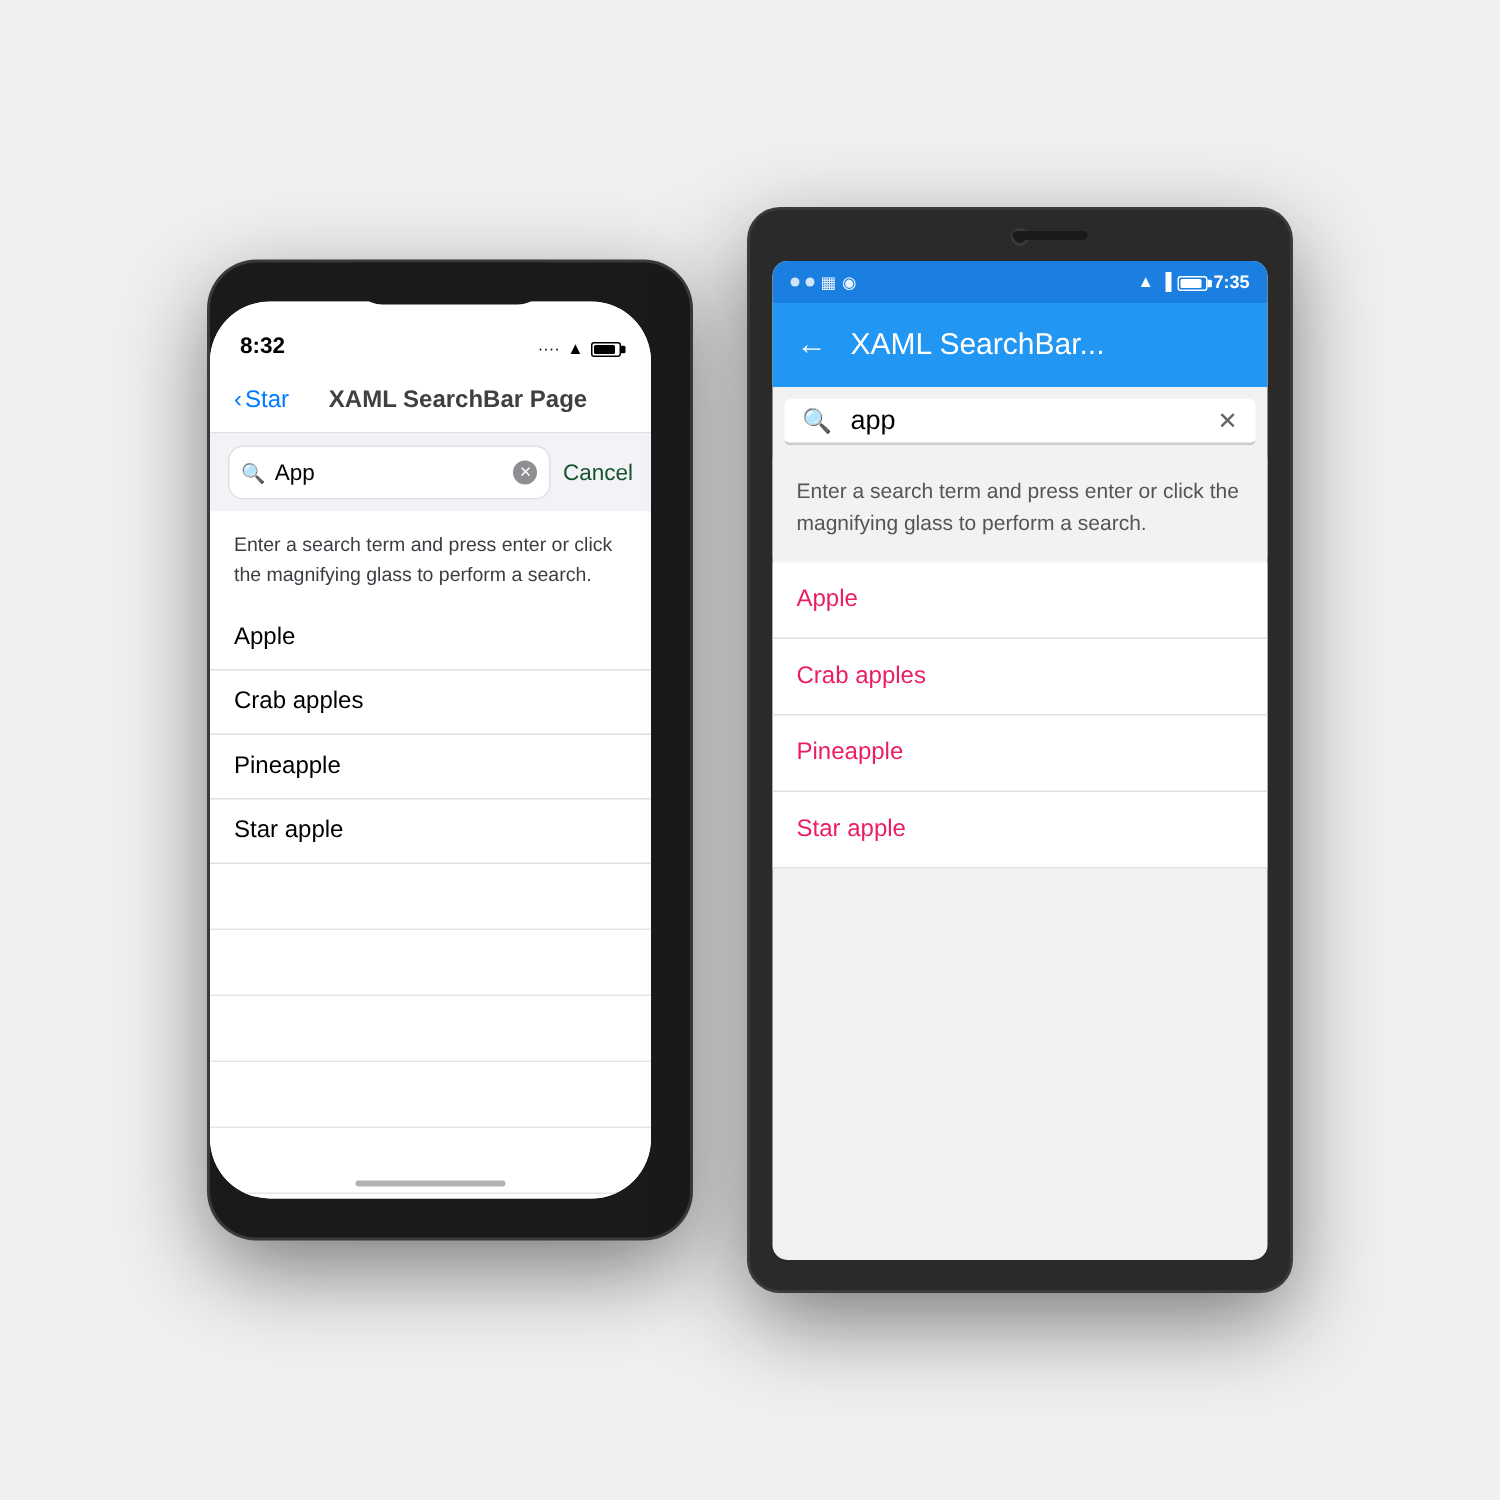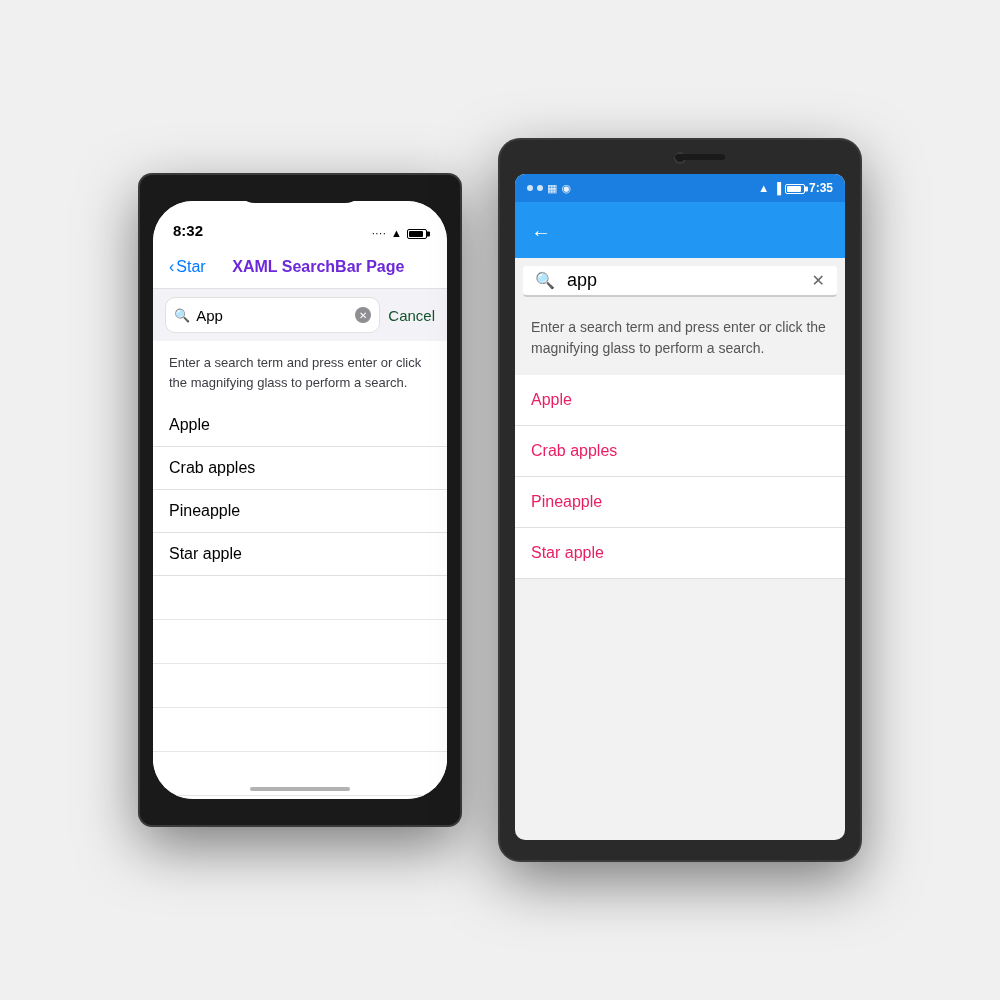--- a/index.html
+++ b/index.html
@@ -12,26 +12,25 @@
       justify-content: center;
       gap: 40px;
       font-family: -apple-system, BlinkMacSystemFont, 'Helvetica Neue', Arial, sans-serif;
     }
 
     
     .ios-phone {
       width: 320px;
       height: 650px;
       background: #1a1a1a;
-      border-radius: 12px;
+      border-radius: 31px;
       position: relative;
       box-shadow: 0 0 0 2px #3a3a3a, 0 20px 60px rgba(0,0,0,0.5);
       display: flex;
       flex-direction: column;
-      align-items: center;
     }
     .ios-notch {
       position: absolute;
       top: 0;
       left: 50%;
       transform: translateX(-50%);
       width: 130px;
       height: 28px;
       background: #1a1a1a;
       border-radius: 0 0 20px 20px;
@@ -80,21 +79,21 @@
       color: #007AFF;
       font-size: 16px;
       gap: 2px;
       cursor: pointer;
     }
     .ios-nav-title {
       flex: 1;
       text-align: center;
       font-size: 16px;
       font-weight: 600;
-      color: #6d28d9;
+      color: #404040;
     }
     .ios-search-container {
       padding: 8px 12px;
       background: #f2f2f7;
       display: flex;
       align-items: center;
       gap: 8px;
     }
     .ios-search-box {
       flex: 1;
@@ -410,20 +409,21 @@
         <span style="font-size:11px;">▐</span>
         <span>
           <span class="battery-icon" style="color:#fff"><span class="battery-fill"></span></span>
         </span>
         <span>7:35</span>
       </div>
     </div>
 
     <div class="android-toolbar">
       <span class="android-back-icon">←</span>
+      <span class="android-toolbar-title">XAML SearchBar...</span>
     </div>
 
     <div class="android-search-container">
       <span class="android-search-icon">🔍</span>
       <span class="android-search-text">app</span>
       <span class="android-clear-icon">✕</span>
     </div>
 
     <div class="android-description">Enter a search term and press enter or click the magnifying glass to perform a search.</div>
 

